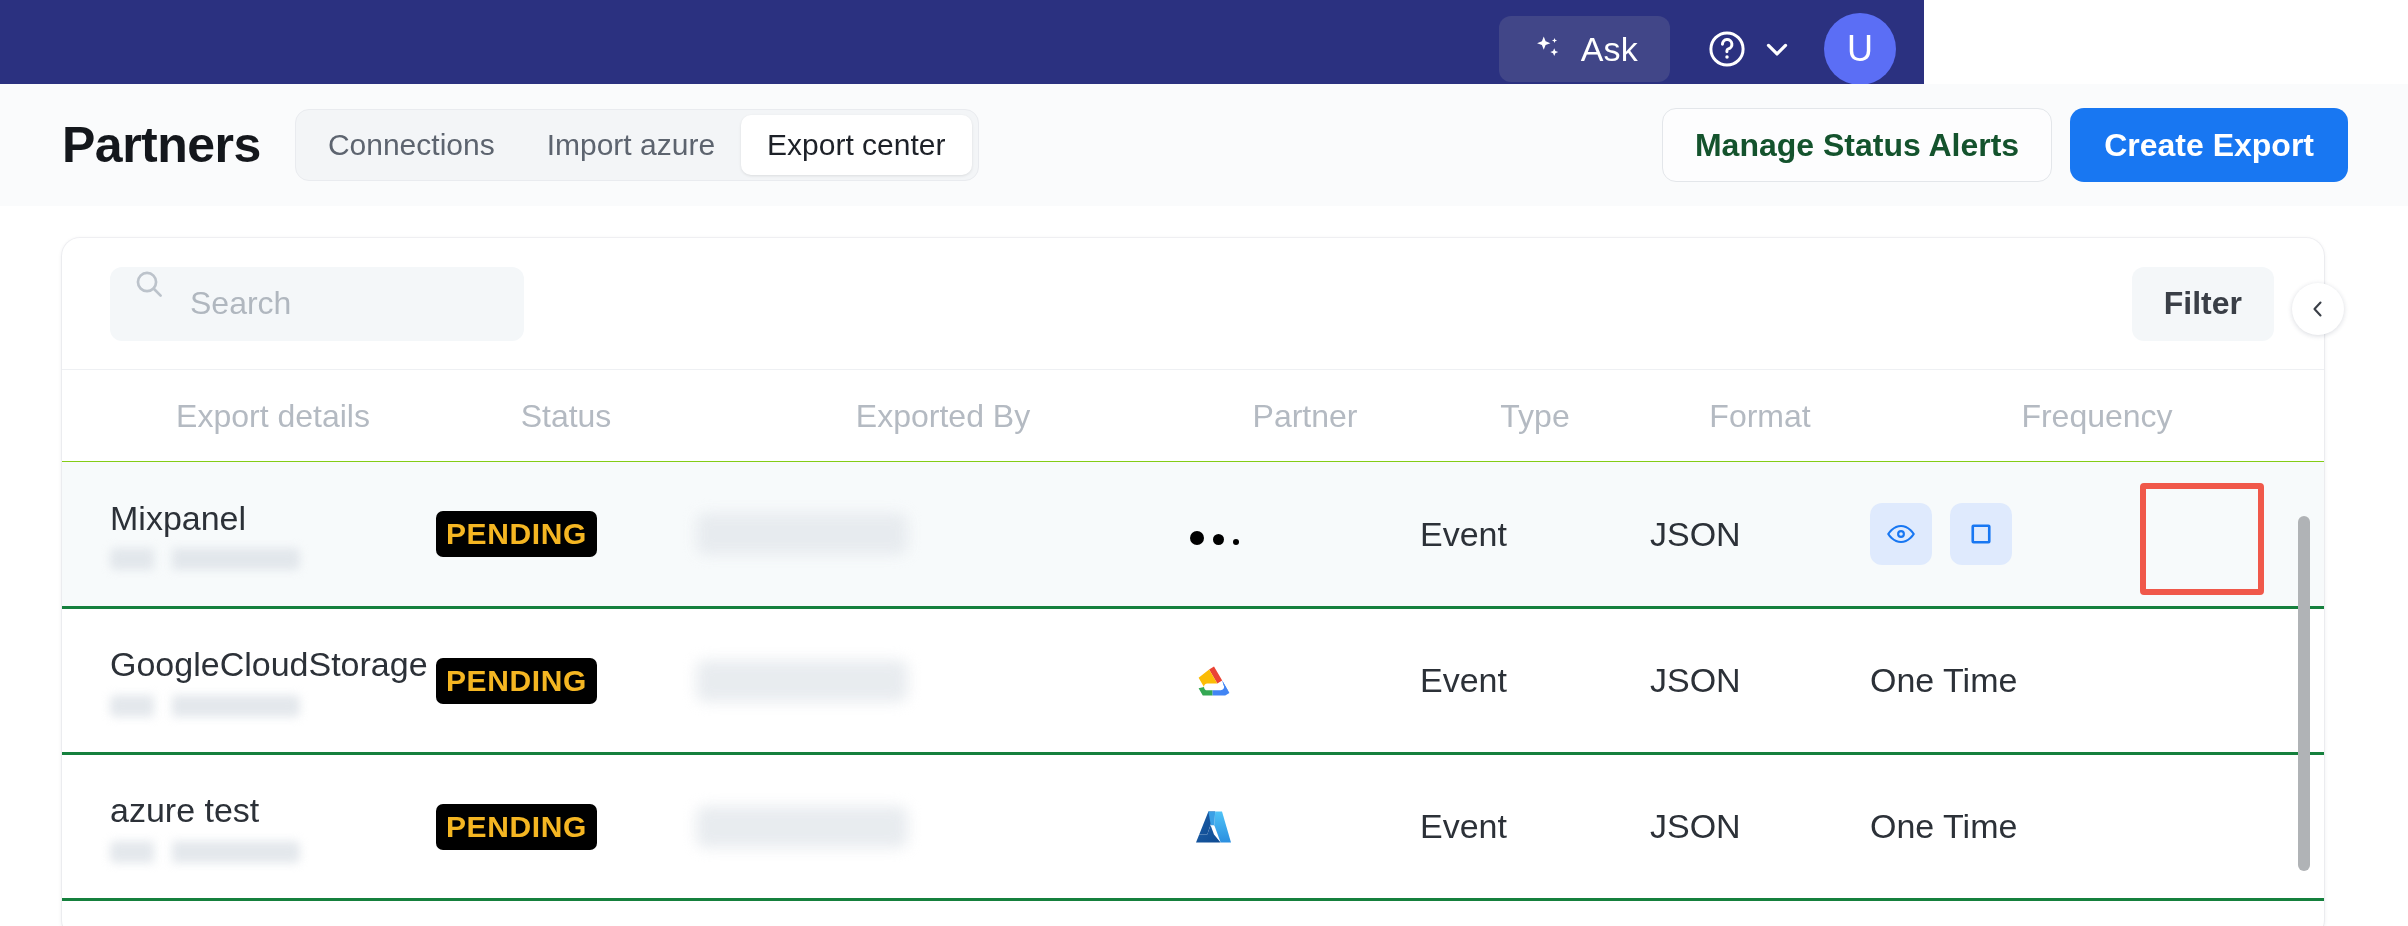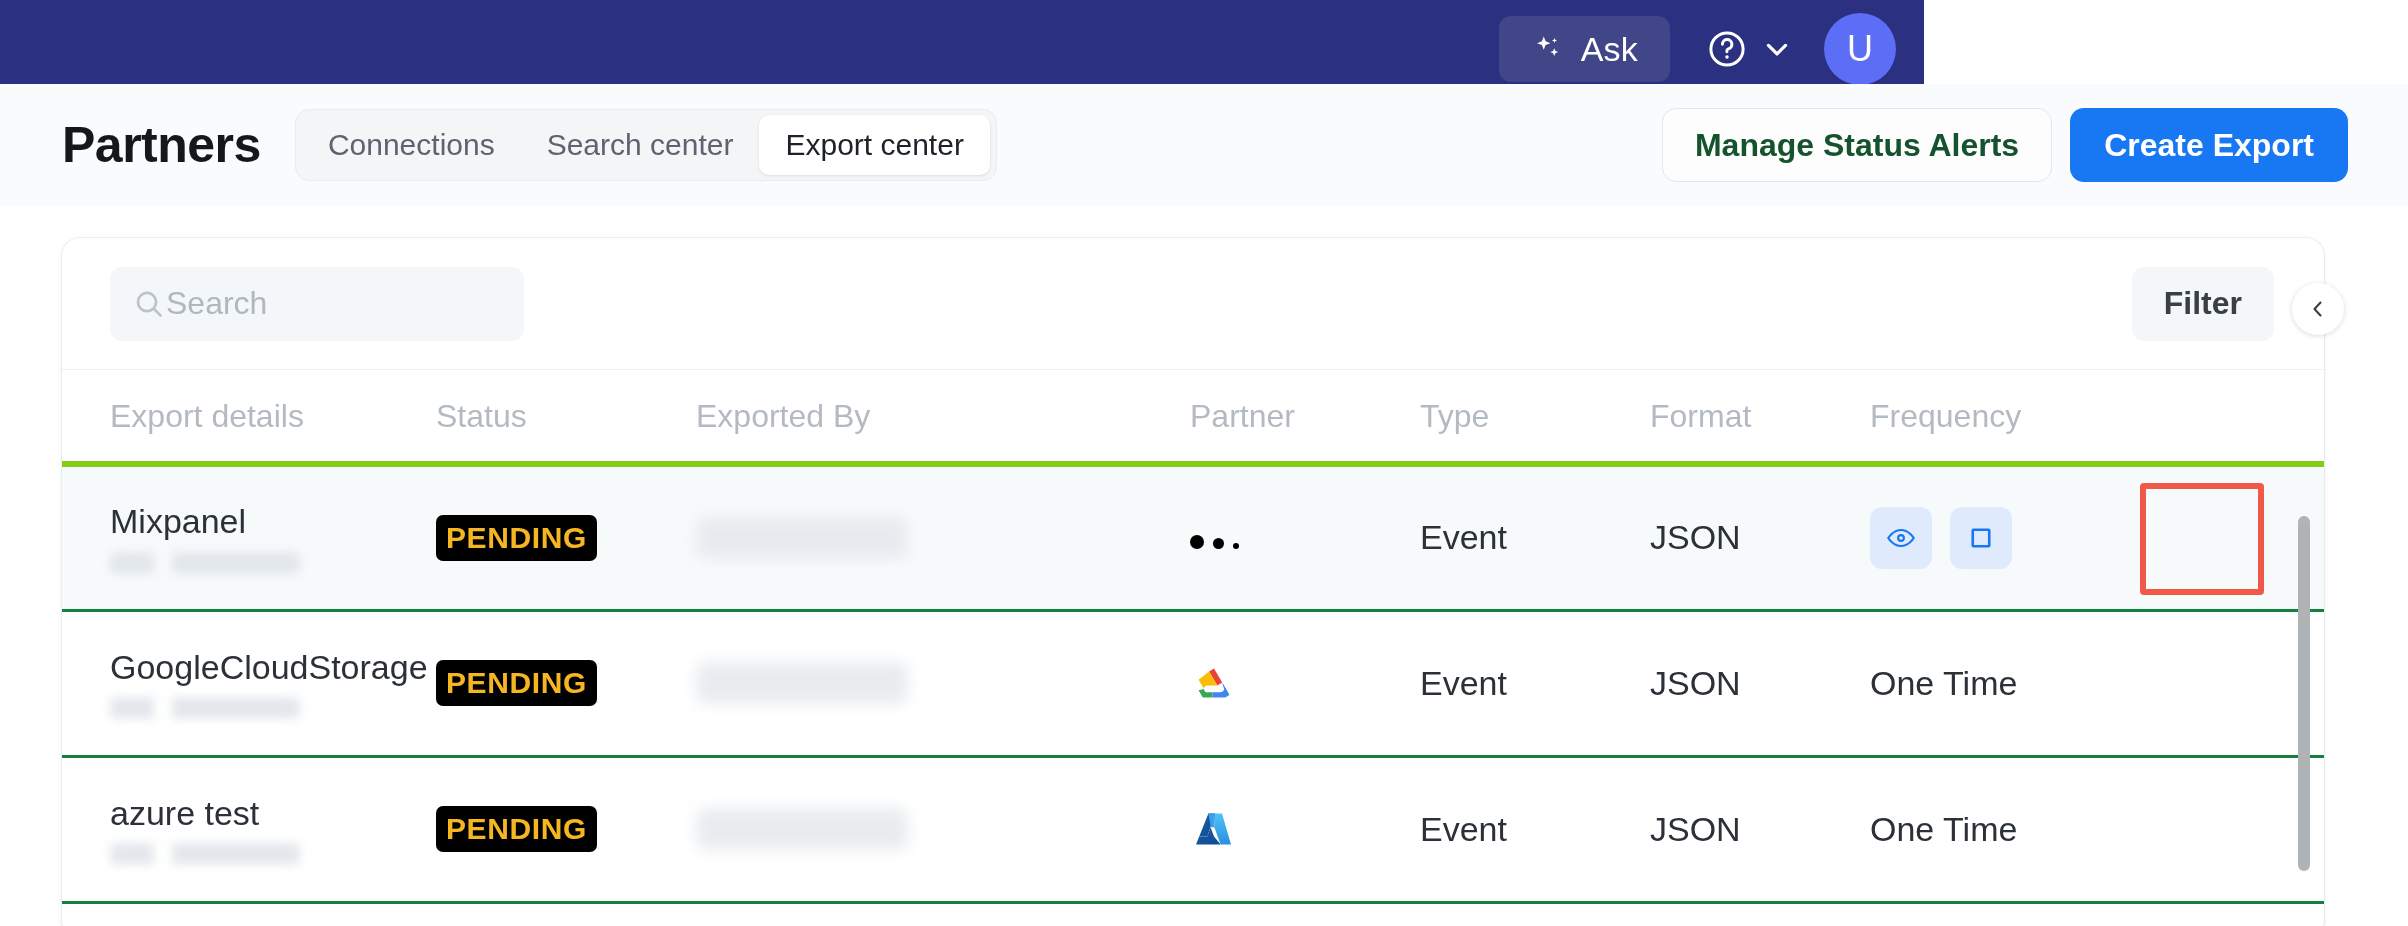--- a/index.html
+++ b/index.html
@@ -114,22 +114,22 @@
   .toolbar {
     height: 132px;
     display: flex; align-items: center;
     padding: 0 50px 0 48px;
     border-bottom: 1px solid #eef0f3;
   }
   .search-box {
     width: 414px; height: 74px;
     background: #f4f7f9;
     border-radius: 12px;
-    display: flex; align-items: center;
-    padding: 0 22px; gap: 0;
+    display: flex; 
+    padding: 0 22px; gap: 24px;
     cursor: text;
   }
   .search-icon { width: 34px; height: 34px; display:block; flex: 0 0 auto; }
   .search-input {
     border: none; outline: none; background: transparent;
     font-family: "Liberation Sans", sans-serif;
     font-size: 32px; color: #3a3f47;
     width: 100%;
   }
   .search-input::placeholder { color: #b0b7bf; }
@@ -156,24 +156,24 @@
     display: flex; align-items: center; justify-content: center;
     cursor: pointer;
     z-index: 6;
   }
   .collapse-btn svg { width: 24px; height: 24px; display: block; }
 
   
   .tablewrap { position: relative; }
   table { width: 100%; border-collapse: collapse; table-layout: fixed; }
   thead th {
-    text-align: left;
+    text-align: center;
     font-size: 32px; font-weight: 400; color: #b4bac2;
     padding: 28px 0 26px 0;
-    border-bottom: 6px solid #84cc16;
+    border-bottom: 1px solid #84cc16;
   }
   tbody td {
     padding: 0;
     border-bottom: 3px solid #15803d;
     vertical-align: middle;
     height: 146px;
   }
   tbody tr.highlight td { background: #f7fafb; }
 
   .c-details { padding-left: 48px; }
@@ -293,21 +293,21 @@
 </div>
 
 <div class="pagehead">
   <div class="page-title">Partners</div>
 
   <div class="tabgroup">
     <div class="tab">
       <span>Connections</span>
     </div>
     <div class="tab">
-      <span>Search center</span>
+      <span>Import azure</span>
     </div>
     <div class="tab active">
       <span>Export center</span>
     </div>
   </div>
 
   <div class="head-actions">
     <div class="btn-outline">
       <span>Manage Status Alerts</span>
     </div>

